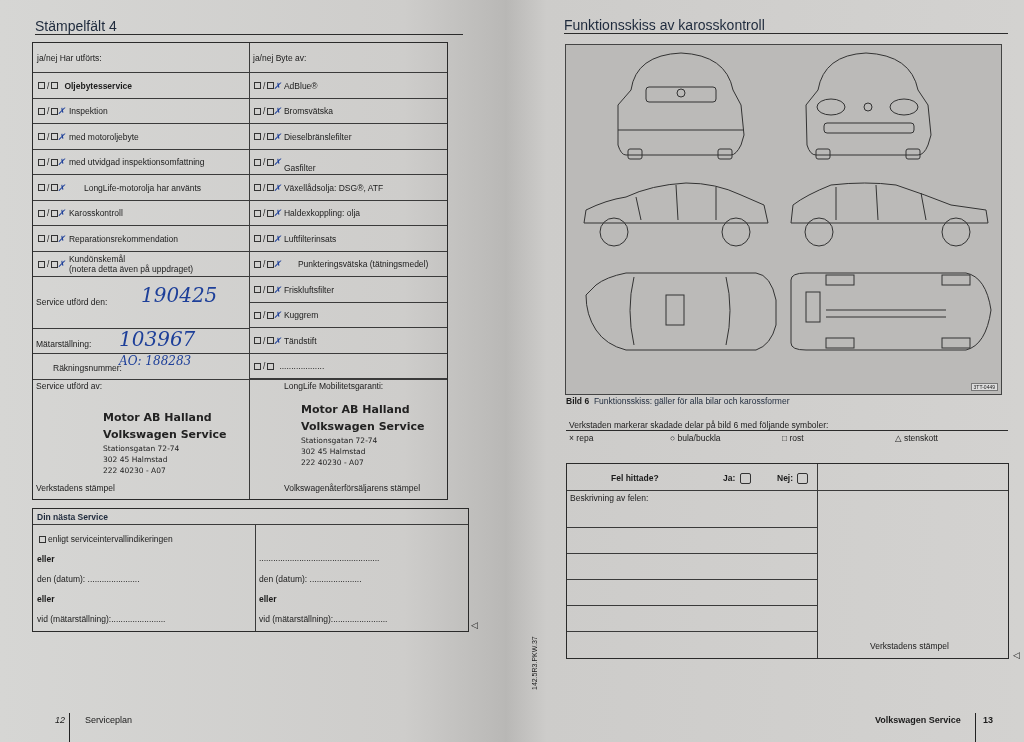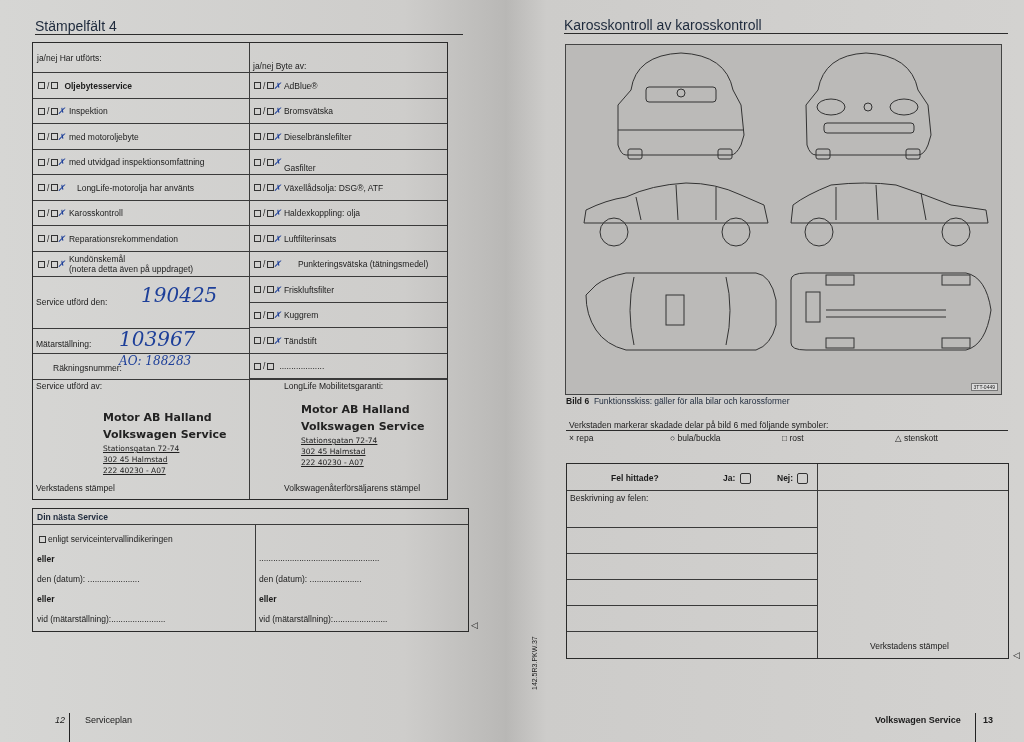--- a/index.html
+++ b/index.html
@@ -11,39 +11,39 @@
   .rule { position:absolute; height:0; border-top:1.5px solid #2b2b2b; }
   .tbl { position:absolute; border:1.5px solid #2a2a2a; box-sizing:border-box; }
   .row { position:absolute; left:0; right:0; border-bottom:1px solid #3a3a3a; box-sizing:border-box; }
   .vline { position:absolute; top:0; bottom:0; border-left:1px solid #3a3a3a; }
   .cell { position:absolute; font-size:8.5px; display:flex; align-items:center; white-space:nowrap; }
   .cb { display:inline-block; width:5px; height:5px; border:1px solid #333; margin:0 2px; vertical-align:middle; }
   .bold { font-weight:bold; }
   .hand { font-family:"DejaVu Serif", serif; font-style:italic; color:#1d3f99; position:absolute; }
   .stamp { position:absolute; font-family:"DejaVu Sans", sans-serif; color:#222; }
   .stamp .n { font-weight:bold; font-size:11px; line-height:17px; }
-  .stamp .a { font-size:7.5px; line-height:11px;text-decoration:underline; }
+  .stamp .a { font-size:7.5px; line-height:11px; }
   .small { font-size:8.5px; position:absolute; white-space:nowrap; }
   .diagram { position:absolute; left:565px; top:44px; width:437px; height:351px; background:#bbbab8; border:1px solid #444; box-sizing:border-box; }
   .mark { color:#1d3f99; font-size:9px; font-style:italic; margin-left:-3px; }
 </style>
 </head>
 <body>
 
 <div class="page left"></div>
 <div class="page right"></div>
 
 <div class="title" style="left:35px;top:18px;">Stämpelfält 4</div>
 <div class="rule" style="left:35px;top:34px;width:428px;"></div>
 
 <div class="tbl" id="stamp-table" style="left:32px;top:42px;width:416px;height:458px;">
   <div class="vline" style="left:216px;"></div>
   <div class="row" style="top:0;height:30px;border-bottom-width:1.5px;">
     <div class="cell" style="left:4px;top:0;height:30px;">ja/nej Har utförts:</div>
-    <div class="cell" style="left:220px;top:8px;height:30px;">ja/nej Byte av:</div>
+    <div class="cell" style="left:220px;top:0;height:30px;">ja/nej Byte av:</div>
   </div>
   <div id="rows">
       <div class="row" style="top:30px;height:25.5px;">
       <div class="cell" style="left:3px;top:0;height:25.5px;">
         <span class="cb"></span>/<span class="cb"></span>
         <span style="margin-left:4px;line-height:10px;font-weight:bold;">
           <span>Oljebytesservice</span>
         </span>
       </div>
       <div class="cell" style="left:219px;top:0;height:25.5px;">
@@ -83,21 +83,21 @@
         </span>
       </div>
       <div class="cell" style="left:219px;top:0;height:25.5px;">
         <span class="cb"></span>/<span class="cb"></span><span class="mark">✗</span>
         <span style="margin-left:3px;margin-top:12px;">Gasfilter</span>
       </div>
     </div>
       <div class="row" style="top:132px;height:25.5px;">
       <div class="cell" style="left:3px;top:0;height:25.5px;">
         <span class="cb"></span>/<span class="cb"></span><span class="mark">✗</span>
-        <span style="margin-left:12px;line-height:10px;">
+        <span style="margin-left:19px;line-height:10px;">
           <span>LongLife-motorolja har använts</span>
         </span>
       </div>
       <div class="cell" style="left:219px;top:0;height:25.5px;">
         <span class="cb"></span>/<span class="cb"></span><span class="mark">✗</span>
         <span style="margin-left:3px;">Växellådsolja: DSG®, ATF</span>
       </div>
     </div>
       <div class="row" style="top:157.5px;height:25.5px;">
       <div class="cell" style="left:3px;top:0;height:25.5px;">
@@ -203,21 +203,21 @@
   <div class="small" style="left:226px;top:65px;">den (datum): ......................</div>
   <div class="small bold" style="left:226px;top:85px;">eller</div>
   <div class="small" style="left:226px;top:105px;">vid (mätarställning):.......................</div>
 </div>
 <div class="small" style="left:471px;top:620px;font-size:9px;">◁</div>
 
 <div class="small" style="left:55px;top:715px;font-size:9px;font-style:italic;">12</div>
 <div style="position:absolute;left:69px;top:713px;height:29px;border-left:1.5px solid #222;"></div>
 <div class="small" style="left:85px;top:715px;font-size:9px;">Serviceplan</div>
 
-<div class="title" style="left:564px;top:17px;">Karosskontroll av karosskontroll</div>
+<div class="title" style="left:564px;top:17px;">Funktionsskiss av karosskontroll</div>
 <div class="rule" style="left:564px;top:33px;width:444px;border-top-width:1px;"></div>
 
 <div class="diagram">
   <svg width="435" height="349" viewBox="0 0 435 349" fill="none" stroke="#333" stroke-width="1">
 
     <g>
       <path d="M65 45 Q70 10 115 8 Q160 10 167 45 L175 60 L178 90 L175 100 Q170 110 165 110 L60 110 Q55 110 52 100 L52 60 Z"></path>
       <rect x="80" y="42" width="70" height="15" rx="3"></rect>
       <circle cx="115" cy="48" r="4"></circle>
       <rect x="62" y="104" width="14" height="10" rx="2"></rect>

